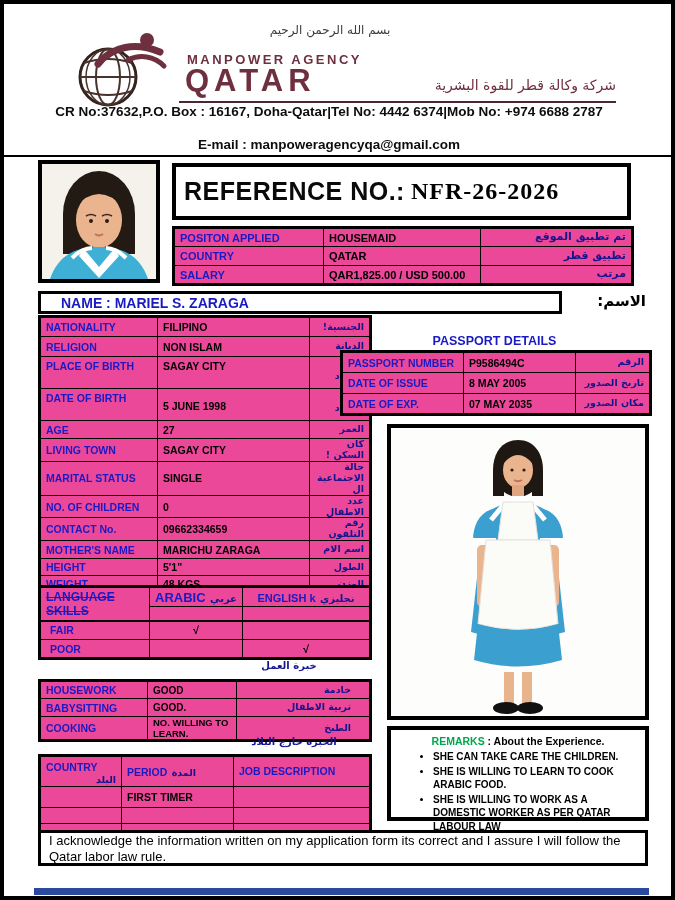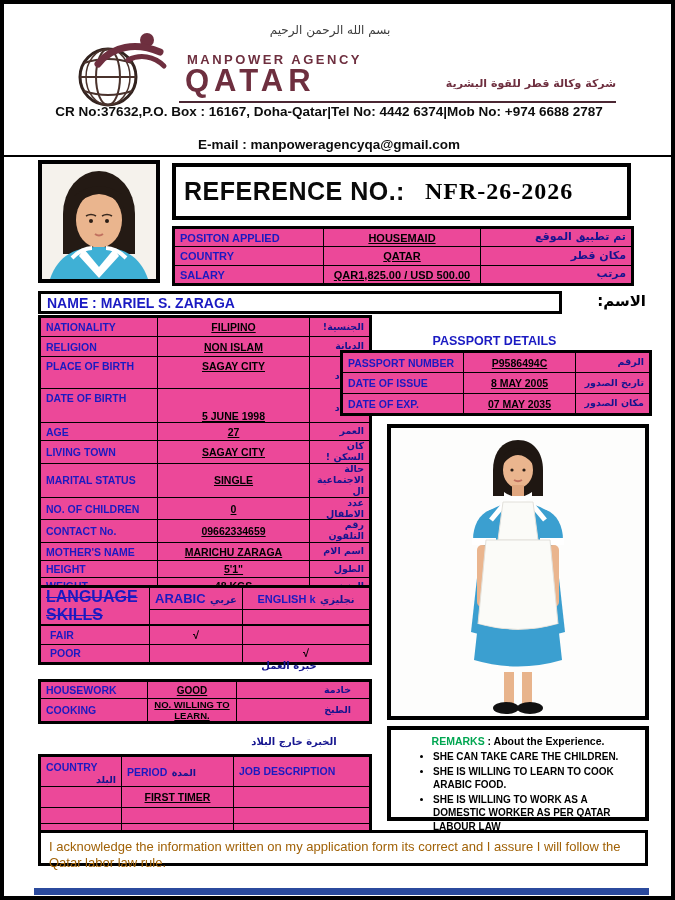--- a/index.html
+++ b/index.html
@@ -6,56 +6,56 @@
   body { margin:0; background:#888; font-family:"Liberation Sans", sans-serif; }
   .page { position:relative; width:675px; height:900px; margin:0 auto; background:#fff;
           border:4px solid #000; overflow:hidden; }
   .abs { position:absolute; }
   .arabic { font-family:"DejaVu Sans", sans-serif; direction:rtl; }
   .maroon { color:#6e2f3f; }
 
   
   .agency-name { font-size:13px; font-weight:bold; letter-spacing:2.5px; }
   .agency-brand { font-size:31px; font-weight:bold; letter-spacing:5px; line-height:1; }
-  .agency-ar { font-size:11px; font-weight:bold; }
+  .agency-ar { font-size:14px; font-weight:normal; }
   .bismillah { font-size:12px; color:#3b3b3b; text-align:center; }
   .hdr-line { text-align:center; font-weight:bold; color:#0d0d0d; width:650px; left:0; }
   .rule { background:#4b2733; height:2px; }
   .blackrule { background:#000; height:2px; }
 
   
   .photo-box { border:4px solid #000; background:#f4f1ea; }
-  .ref-box { border:4px solid #000; display:flex; align-items:center; padding-left:8px; background:#fff;gap:14px; }
+  .ref-box { border:4px solid #000; display:flex; align-items:center; padding-left:8px; background:#fff; }
   .ref-label { font-size:25px; font-weight:bold; letter-spacing:0.5px; color:#0a0a0a; white-space:nowrap; }
   .ref-value { font-family:"Liberation Serif", serif; font-size:24px; font-weight:bold; letter-spacing:1px; margin-left:6px; white-space:nowrap; }
-  .name-box { border:3px solid #000; display:flex; align-items:center; padding-left:6px;
+  .name-box { border:3px solid #000; display:flex; align-items:center; padding-left:20px;
               font-size:14px; font-weight:bold; color:#1a1ac2; }
 
   
   table.frm { border-collapse:collapse; table-layout:fixed; background:#ec4899; }
   table.frm td { border:1px solid #000; padding:0 5px; overflow:hidden; vertical-align:middle; }
   table.thick { border:3px solid #000; }
   .lbl { color:#1a1ac2; font-weight:bold; font-size:10.5px; text-align:left; }
-  .val { color:#000; font-weight:bold; font-size:10.5px; text-align:center;text-decoration:underline; }
+  .val { color:#000; font-weight:bold; font-size:10.5px; text-align:left; }
   .arx { color:#14148f; font-weight:bold; font-size:9.5px; text-align:right; font-family:"DejaVu Sans", sans-serif; direction:rtl; line-height:1.15; }
   .app-tbl td { font-size:11px; }
   .sec-title { font-size:11.5px; font-weight:bold; color:#1a1ac2;margin-top:19px; }
   .center-title { text-align:center; font-size:12.5px; font-weight:bold; color:#1a1ac2; }
   .strike { text-decoration:line-through; }
   .chk { font-size:11px; font-weight:bold; text-align:center; }
   .ar-footer { font-size:10px; font-weight:bold; color:#14148f; text-align:center; font-family:"DejaVu Sans", sans-serif; direction:rtl; }
   .hdr-cell { text-align:center; }
 
   
   .remarks-box { border:4px solid #000; padding:5px 6px 4px 6px; background:#fff; }
   .remarks-title-line { text-align:center; font-size:10.5px; font-weight:bold; }
   .remarks-box ul { margin:3px 0 0 0; padding-left:36px; }
   .remarks-box li { font-size:10px; font-weight:bold; line-height:1.35; margin-bottom:1px; }
 
-  .ack-box { border:3px solid #000; padding:6px 8px; font-size:13px; color:#a16207; line-height:1.25; background:#fff; }
+  .ack-box { border:3px solid #000; padding:0 8px; font-size:13px; color:#000000; line-height:1.25; background:#fff; }
   .footer-bar { background:#2b4a9d; }
 </style>
 </head>
 <body>
 
 <div class="page">
 
   <svg class="abs" style="left:66px; top:26px;" width="110" height="78" viewBox="0 0 110 78">
     <circle cx="38" cy="47" r="28" fill="#ffffff" stroke="#33231f" stroke-width="3"></circle>
     <ellipse cx="38" cy="47" rx="12" ry="28" fill="none" stroke="#4a322c" stroke-width="2"></ellipse>
@@ -109,21 +109,21 @@
       </colgroup>
     <tbody>
         <tr style="height:19px">
       <td class="lbl" style="font-size:11px">POSITON APPLIED</td>
       <td class="val" style="font-size:11px">HOUSEMAID</td>
       <td class="arx">تم تطبيق الموقع</td>
     </tr>
     <tr style="height:19px">
       <td class="lbl" style="font-size:11px">COUNTRY</td>
       <td class="val" style="font-size:11px">QATAR</td>
-      <td class="arx">مكان قطر</td>
+      <td class="arx">تطبيق قطر</td>
     </tr>
     <tr style="height:19px">
       <td class="lbl" style="font-size:11px">SALARY</td>
       <td class="val" style="font-size:11px">QAR1,825.00 / USD 500.00</td>
       <td class="arx">مرتب</td>
     </tr>
   </tbody>
     </table>
 
   <div class="abs name-box" style="left:34px; top:287px; width:524px; height:23px;">
@@ -148,21 +148,21 @@
       <td class="val">NON ISLAM</td>
       <td class="arx">الديانة</td>
     </tr>
     <tr style="height:32px">
       <td class="lbl" style="vertical-align:top; padding-top:3px">PLACE OF BIRTH</td>
       <td class="val" style="vertical-align:top; padding-top:3px">SAGAY CITY</td>
       <td class="arx" style="vertical-align:top; padding-top:3px">مكان الميلاد</td>
     </tr>
     <tr style="height:32px">
       <td class="lbl" style="vertical-align:top; padding-top:3px">DATE OF BIRTH</td>
-      <td class="val" style="vertical-align:top; padding-top:21px">5 JUNE 1998</td>
+      <td class="val" style="vertical-align:top; padding-top:11px">5 JUNE 1998</td>
       <td class="arx" style="vertical-align:top; padding-top:3px">تاريخ الميلاد</td>
     </tr>
     <tr style="height:18px">
       <td class="lbl">AGE</td>
       <td class="val">27</td>
       <td class="arx">العمر</td>
     </tr>
     <tr style="height:18px">
       <td class="lbl">LIVING TOWN</td>
       <td class="val">SAGAY CITY</td>
@@ -262,21 +262,21 @@
   </div>
 
   <table class="frm thick abs" style="left:34px; top:581px; width:331px;">
     <colgroup>
         <col style="width:110px">
         <col style="width:93px">
         <col style="width:128px">
       </colgroup>
     <tbody>
         <tr style="height:20px">
-      <td rowspan="2" class="lbl strike" style="font-size:16px">LANGUAGE SKILLS</td>
+      <td rowspan="2" class="lbl strike" style="font-size:12px">LANGUAGE SKILLS</td>
       <td class="hdr-cell">
         <span class="lbl" style="font-size:13px">ARABIC</span>
         <span class="arx arabic" style="font-size:10px">عربي</span>
       </td>
       <td class="hdr-cell">
         <span class="lbl" style="font-size:11px">ENGLISH k</span>
         <span class="arx arabic" style="font-size:10px">نجليزي</span>
       </td>
     </tr>
     <tr style="height:14px; border-bottom:2px solid #000;">
@@ -302,20 +302,25 @@
     <colgroup>
         <col style="width:108px">
         <col style="width:89px">
         <col style="width:134px">
       </colgroup>
     <tbody>
         <tr style="height:18px">
       <td class="lbl">HOUSEWORK</td>
       <td class="val" style="font-size:10px">GOOD</td>
       <td class="arx" style="padding-right:18px">خادمة</td>
+    </tr>
+    <tr style="height:18px">
+      <td class="lbl">BABYSITTING</td>
+      <td class="val" style="font-size:10px">GOOD.</td>
+      <td class="arx" style="padding-right:18px">تربية الاطفال</td>
     </tr>
     <tr style="height:18px">
       <td class="lbl">COOKING</td>
       <td class="val" style="font-size:9.5px">NO. WILLING TO LEARN.</td>
       <td class="arx" style="padding-right:18px">الطبخ</td>
     </tr>
   </tbody>
     </table>
   <div class="abs ar-footer arabic" style="left:220px; top:732px; width:140px;">الخبرة خارج البلاد</div>
 

